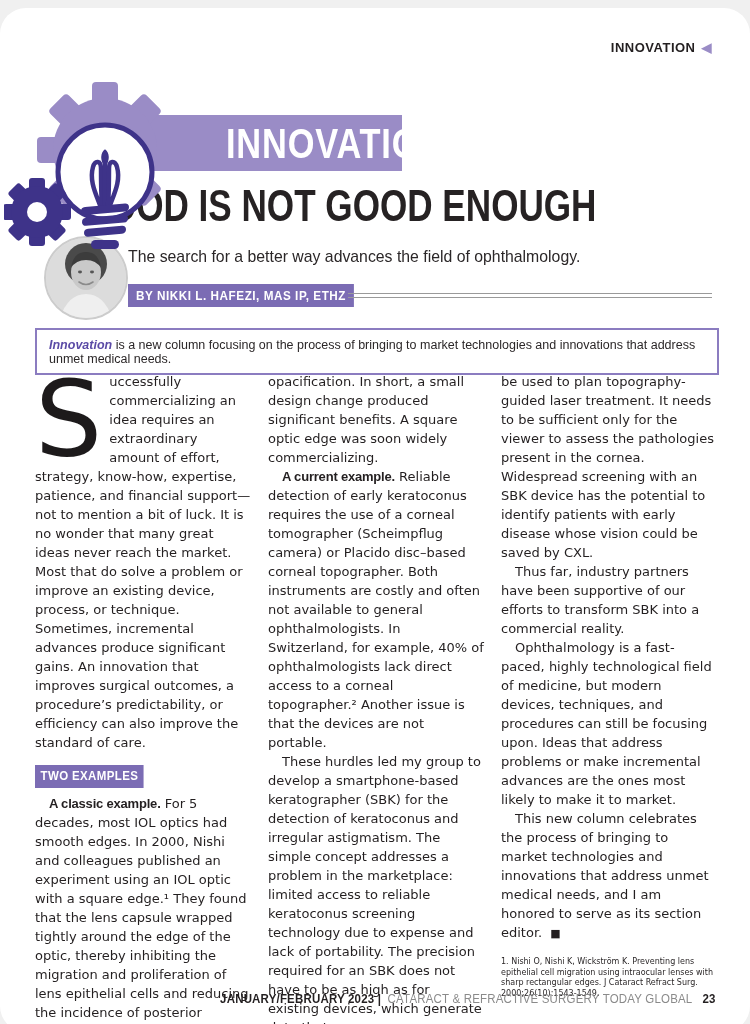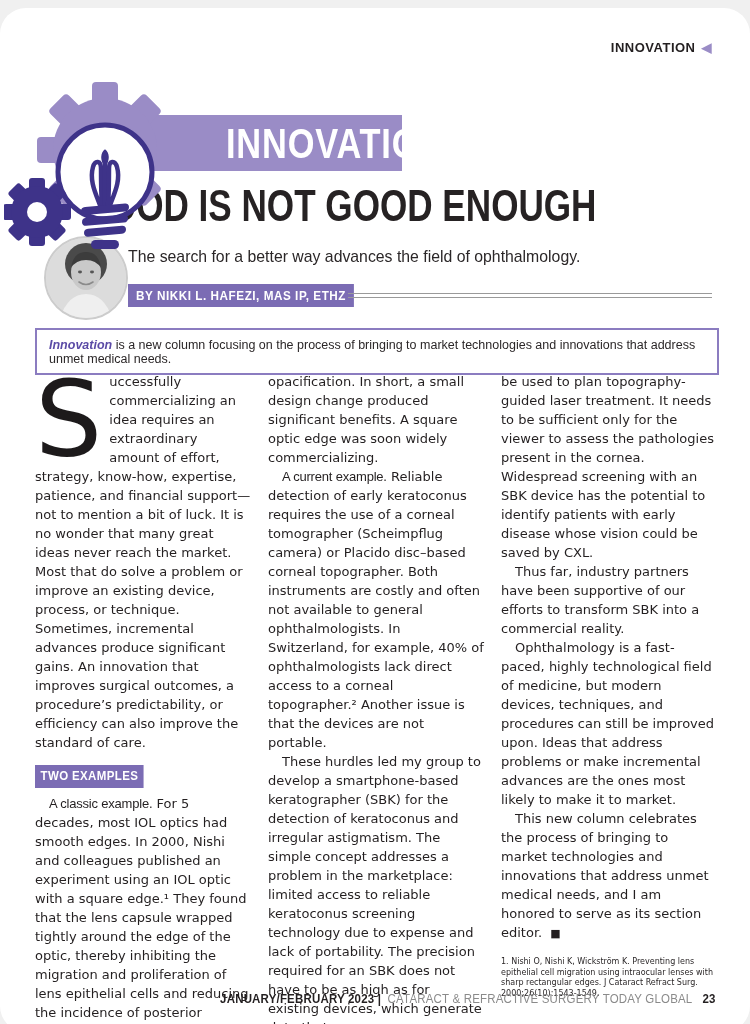--- a/index.html
+++ b/index.html
@@ -57,21 +57,21 @@
     position:absolute;left:35px;top:320px;width:664px;
     border:2px solid #8b7cc0;padding:8px 4px 7px 12px;
     font-family:"Liberation Sans",sans-serif;font-size:12.5px;color:#2b2728;
   }
   .intro-box .lead{color:#5b4ba6;font-weight:bold;font-style:italic;}
   
   .cols{position:absolute;left:35px;top:364px;width:682px;display:flex;gap:17px;}
   .col{width:216px;font-size:13px;line-height:19px;}
   .col p{margin:0 0 0 0;}
   .col p.indent{text-indent:14px;}
-  .plead{font-family:"Liberation Sans",sans-serif;font-weight:normal;letter-spacing:-.2px;}
+  .plead{font-family:"Liberation Sans",sans-serif;font-weight:bold;letter-spacing:-.2px;}
   .dropcap{
     float:left;font-family:"DejaVu Sans",sans-serif;font-weight:400;
     font-size:106px;line-height:84px;margin:6px 7px 0 0;color:#1d1a1b;
   }
   .sec-head{
     display:inline-block;background:#7b6cb4;color:#fff;
     font-family:"Liberation Sans",sans-serif;font-weight:bold;font-size:12.5px;
     padding:2px 6px 2px 6px;letter-spacing:.4px;margin:13px 0 6px 0;
     transform:scaleX(.92);transform-origin:left center;white-space:nowrap;
   }
@@ -225,21 +225,21 @@
 
     <div class="col">
       <p><span>opacification. In short, a small design change produced significant benefits. A square optic edge was soon widely commercializing.</span></p>
       <p class="indent"><span class="plead">A current example.</span><span> Reliable detection of early keratoconus requires the use of a corneal tomographer (Scheimpflug camera) or Placido disc–based corneal topographer. Both instruments are costly and often not available to general ophthalmologists. In Switzerland, for example, 40% of ophthalmologists lack direct access to a corneal topographer.² Another issue is that the devices are not portable.</span></p>
       <p class="indent"><span>These hurdles led my group to develop a smartphone-based keratographer (SBK) for the detection of keratoconus and irregular astigmatism. The simple concept addresses a problem in the marketplace: limited access to reliable keratoconus screening technology due to expense and lack of portability. The precision required for an SBK does not have to be as high as for existing devices, which generate data that can</span></p>
     </div>
 
     <div class="col">
       <p><span>be used to plan topography-guided laser treatment. It needs to be sufficient only for the viewer to assess the pathologies present in the cornea. Widespread screening with an SBK device has the potential to identify patients with early disease whose vision could be saved by CXL.</span></p>
       <p class="indent"><span>Thus far, industry partners have been supportive of our efforts to transform SBK into a commercial reality.</span></p>
-      <p class="indent"><span>Ophthalmology is a fast-paced, highly technological field of medicine, but modern devices, techniques, and procedures can still be improved upon. Ideas that address problems or make incremental advances are the ones most likely to make it to market.</span></p>
+      <p class="indent"><span>Ophthalmology is a fast-paced, highly technological field of medicine, but modern devices, techniques, and procedures can still be focusing upon. Ideas that address problems or make incremental advances are the ones most likely to make it to market.</span></p>
       <p class="indent"><span>This new column celebrates the process of bringing to market technologies and innovations that address unmet medical needs, and I am honored to serve as its section editor.</span><span class="endmark">■</span></p>
 
       <div class="refs">
         <div>1. Nishi O, Nishi K, Wickström K. Preventing lens epithelial cell migration using intraocular lenses with sharp rectangular edges. J Cataract Refract Surg. 2000;26(10):1543-1549.</div>
 
       </div>
 
     </div>
   </div>
 

